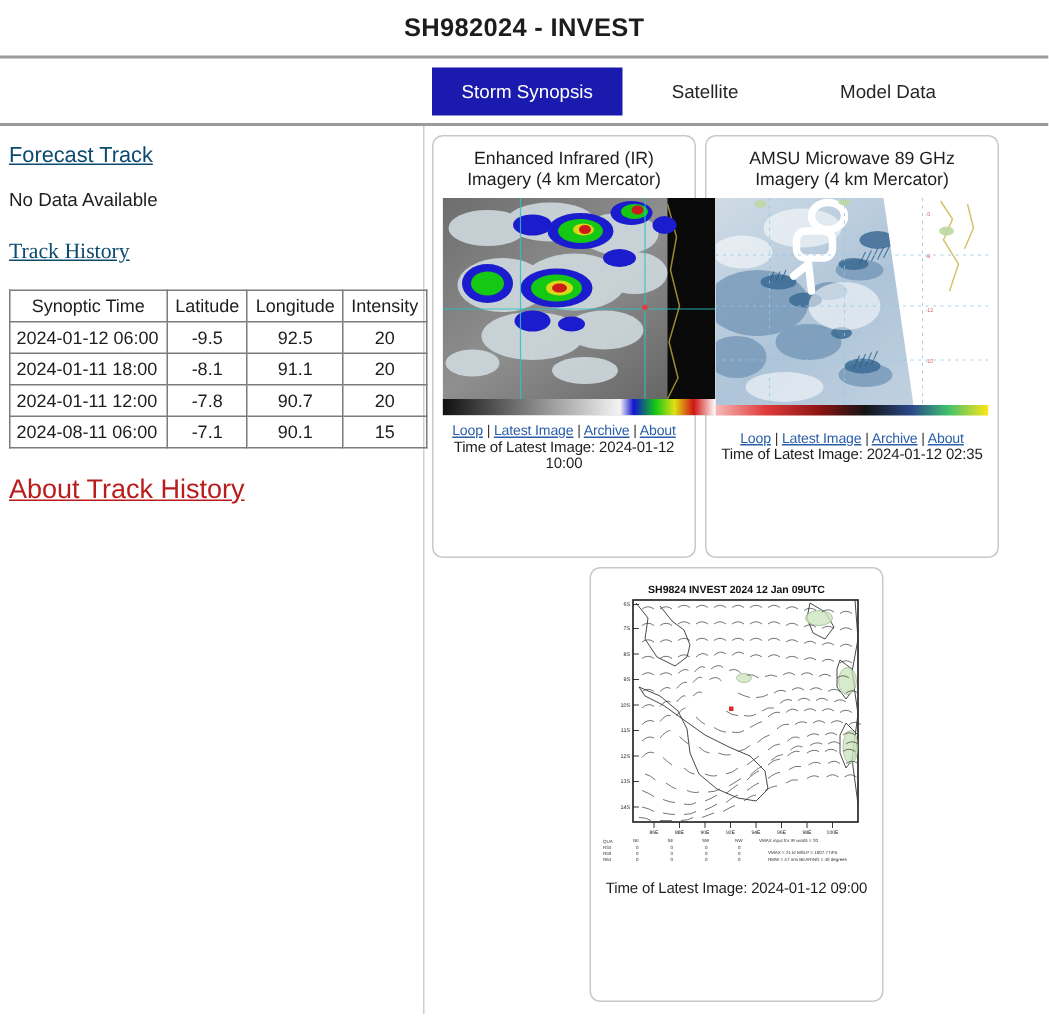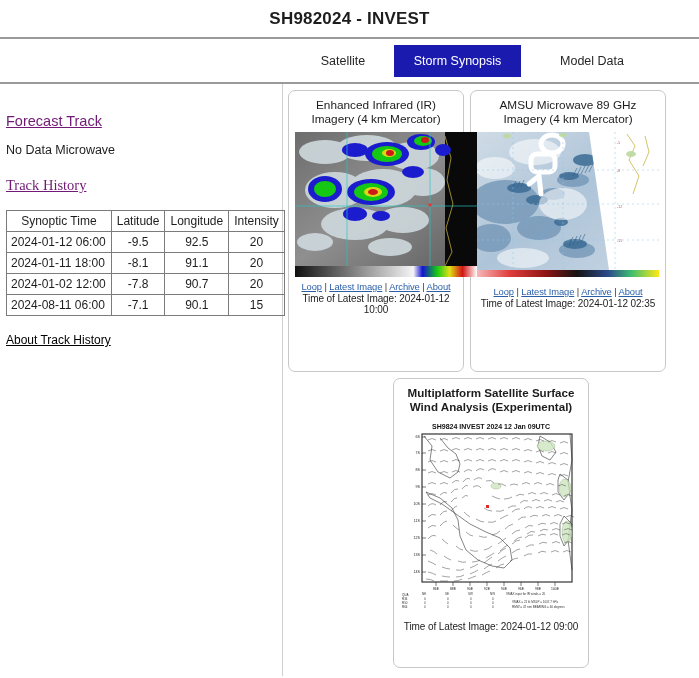--- a/index.html
+++ b/index.html
@@ -65,23 +65,23 @@
     position: relative;
   }
   .content {
     flex: 1;
     padding: 6px 5px 0 5px;
   }
 
   
   .sb-heading {
     font-size: 14.5px;
-    color: #701a75;
+    color: #0c4a6e;
     text-decoration: underline;
-    margin: 19px 0 0 2px;
+    margin: 2px 0 0 2px;
     font-weight: 400;
   }
   .sb-note {
     font-size: 12.5px;
     color: #1d1d1d;
     margin: 14px 0 0 2px;
   }
   .track-table {
     border-collapse: collapse;
     margin: 16px 0 0 2px;
@@ -93,22 +93,22 @@
     padding: 3px 5px;
     text-align: center;
     font-weight: 400;
     white-space: nowrap;
   }
   .track-table th { font-weight: 400; }
   .track-table td.time { text-align: left; padding-left: 4px; }
   .about-link {
     display: inline-block;
     margin: 17px 0 0 2px;
-    font-size: 12px;
-    color: #000000;
+    font-size: 18px;
+    color: #b91c1c;
     text-decoration: underline;
     cursor: pointer;
   }
 
   
   .card-row { display: flex; gap: 6px; }
   .card {
     border: 1px solid #c8c8c8;
     border-radius: 7px;
     background: #ffffff;
@@ -159,30 +159,30 @@
 </head>
 <body>
 
 <div class="page">
 
   <div class="header">
     <div class="header-title">SH982024 - INVEST</div>
   </div>
 
   <div class="tabbar">
+    <div class="tab t1 active">Storm Synopsis</div>
     <div class="tab t2">Satellite</div>
-    <div class="tab t1 active">Storm Synopsis</div>
     <div class="tab t3">Model Data</div>
   </div>
 
   <div class="body">
 
     <div class="sidebar">
       <div class="sb-heading">Forecast Track</div>
-      <div class="sb-note">No Data Microwave</div>
+      <div class="sb-note">No Data Available</div>
       <div class="sb-heading" style="margin-top:20px;font-family:Liberation Serif, serif;">Track History</div>
 
       <table class="track-table">
         <thead>
           <tr>
             <th>Synoptic Time</th>
             <th>Latitude</th>
             <th>Longitude</th>
             <th>Intensity</th>
           </tr>
@@ -194,21 +194,21 @@
             <td>92.5</td>
             <td>20</td>
           </tr>
           <tr>
             <td class="time">2024-01-11 18:00</td>
             <td>-8.1</td>
             <td>91.1</td>
             <td>20</td>
           </tr>
           <tr>
-            <td class="time">2024-01-02 12:00</td>
+            <td class="time">2024-01-11 12:00</td>
             <td>-7.8</td>
             <td>90.7</td>
             <td>20</td>
           </tr>
           <tr>
             <td class="time">2024-08-11 06:00</td>
             <td>-7.1</td>
             <td>90.1</td>
             <td>15</td>
           </tr>
@@ -380,21 +380,20 @@
             </svg>
           </div>
           <div class="linkrow">
             <a>Loop</a><span> | </span><a>Latest Image</a><span> | </span><a>Archive</a><span> | </span><a>About</a>
           </div>
           <div class="timestamp">Time of Latest Image: 2024-01-12 02:35</div>
         </div>
       </div>
 
       <div class="card mpsw">
-        <div class="card-title mp">Multiplatform Satellite Surface Wind Analysis (Experimental)</div>
         <div class="imgbox mp-img">
           <svg width="182" height="200" viewBox="0 0 182 200">
             <rect x="0" y="0" width="182" height="200" fill="#ffffff"></rect>
             <text x="91" y="9" text-anchor="middle" font-size="7" font-weight="bold" font-family="Liberation Sans, sans-serif" fill="#111">SH9824      INVEST     2024 12 Jan 09UTC</text>
 
             <rect x="22" y="14" width="150" height="148" fill="none" stroke="#222" stroke-width="1.1"></rect>
 
             <g font-size="3.6" font-family="Liberation Sans, sans-serif" fill="#222" text-anchor="end">
               <text x="20" y="18">6S</text>
                 <text x="20" y="34">7S</text>

